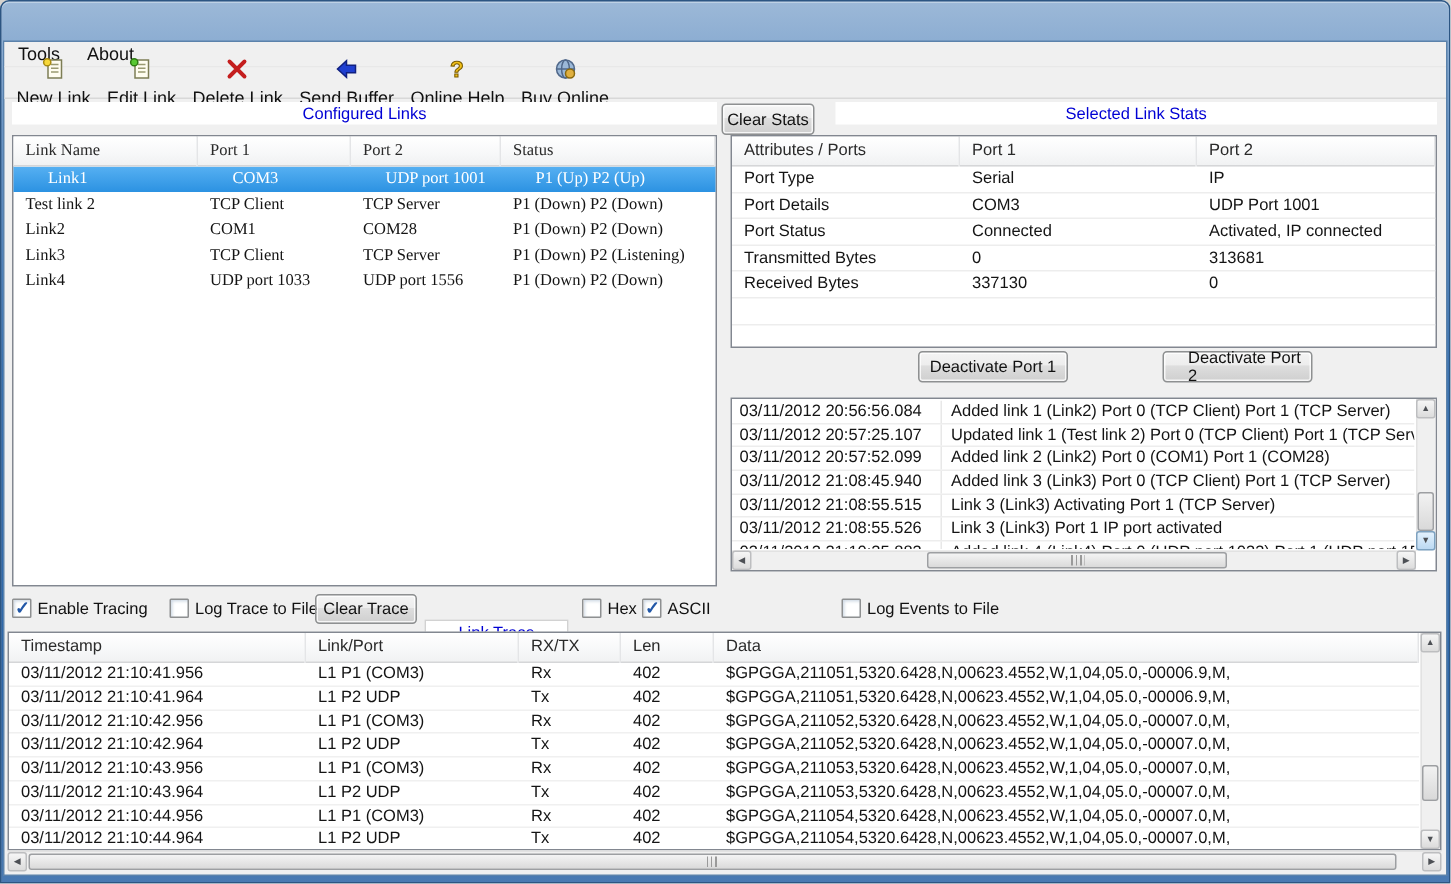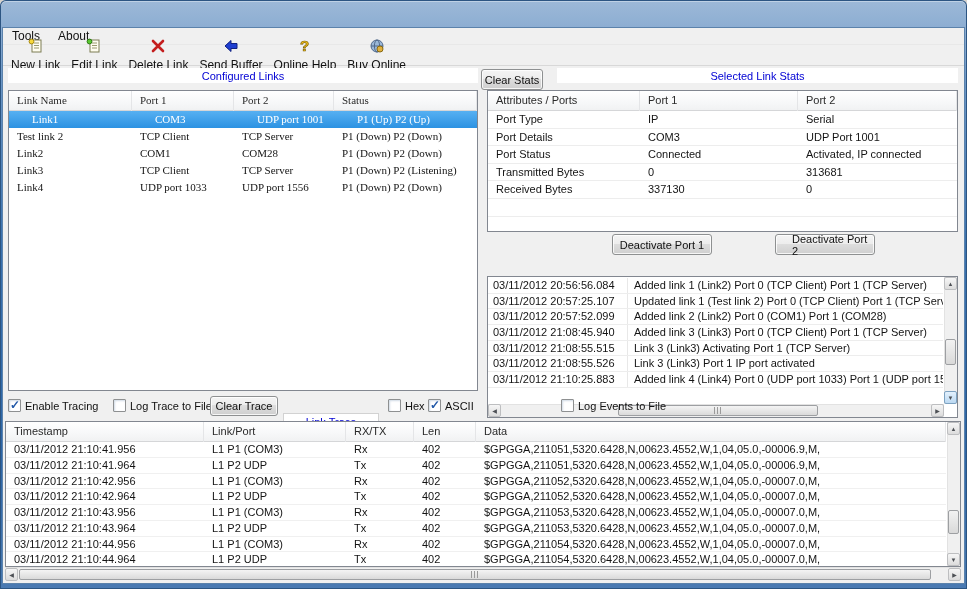--- a/index.html
+++ b/index.html
@@ -210,22 +210,22 @@
 
   <div class="panel t-stats" style="left:487px;top:90px;width:471px;height:142px;overflow:hidden;">
     <div class="thead" style="--cols:152px 158px 1fr;">
         <div class="hcell">Attributes / Ports</div>
         <div class="hcell">Port 1</div>
         <div class="hcell">Port 2</div>
       </div>
     <div>
         <div class="trow">
           <div class="tcell">Port Type</div>
+          <div class="tcell">Serial</div>
           <div class="tcell">IP</div>
-          <div class="tcell">Serial</div>
         </div>
         <div class="trow">
           <div class="tcell">Port Details</div>
           <div class="tcell">COM3</div>
           <div class="tcell">UDP Port 1001</div>
         </div>
         <div class="trow">
           <div class="tcell">Port Status</div>
           <div class="tcell">Connected</div>
           <div class="tcell">Activated, IP connected</div>
@@ -253,21 +253,21 @@
       </div>
   </div>
 
   <div class="btn" style="left:612px;top:234px;width:100px;height:21px;">
     <span>Deactivate Port 1</span>
   </div>
   <div class="btn" style="left:775px;top:234px;width:100px;height:21px;padding-left:16px;">
     <span>Deactivate Port 2</span>
   </div>
 
-  <div class="panel" style="left:487px;top:276px;width:471px;height:142px;">
+  <div class="panel" style="left:487px;top:265px;width:471px;height:116px;">
     <div class="t-events" style="position:absolute;left:0;top:1px;right:14px;bottom:14px;overflow:hidden;">
         <div class="trow">
           <div class="tcell">03/11/2012 20:56:56.084</div>
           <div class="tcell">Added link 1 (Link2) Port 0 (TCP Client) Port 1 (TCP Server)</div>
         </div>
         <div class="trow">
           <div class="tcell">03/11/2012 20:57:25.107</div>
           <div class="tcell">Updated link 1 (Test link 2) Port 0 (TCP Client) Port 1 (TCP Server)</div>
         </div>
         <div class="trow">

